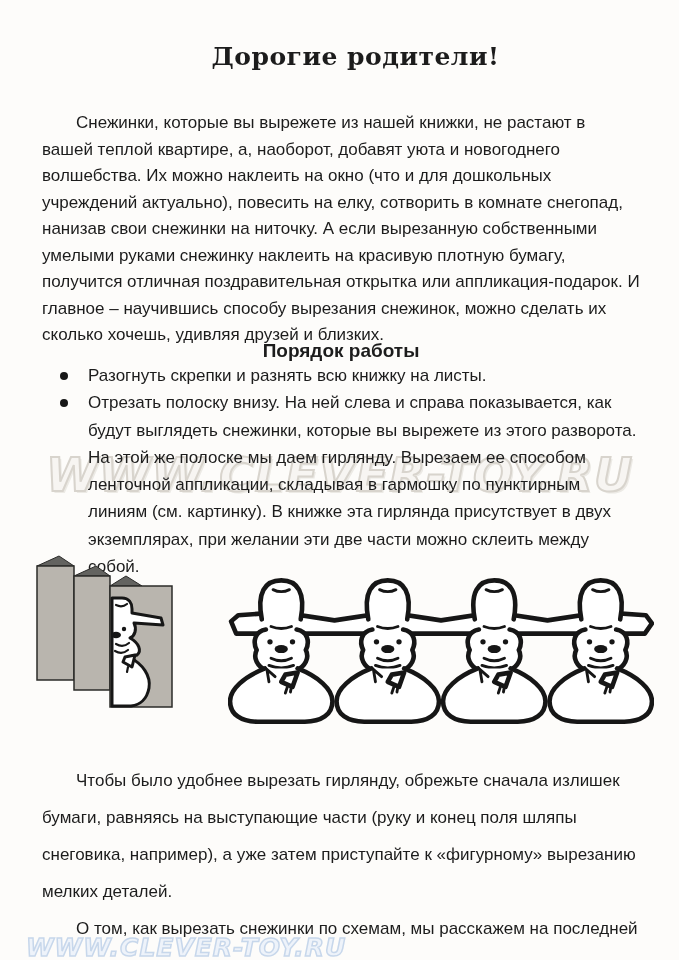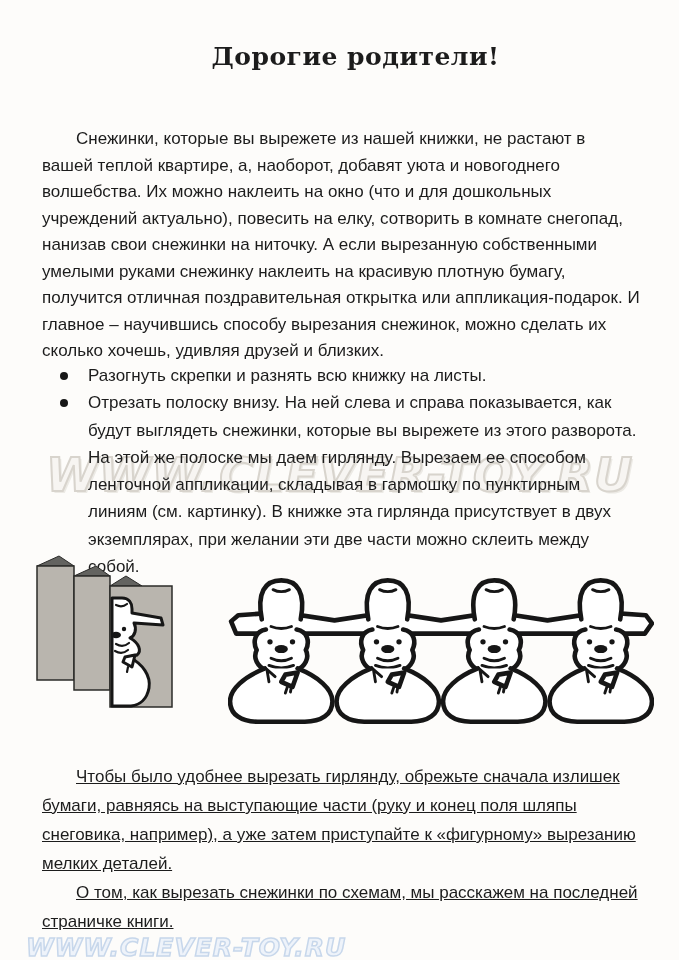--- a/index.html
+++ b/index.html
@@ -9,21 +9,21 @@
     font-family:"Liberation Sans", sans-serif; color:#1c1c1c;
   }
   .title {
     position:absolute; top:42px; left:16px; width:100%; margin:0;
     text-align:center; font-family:"DejaVu Serif", serif;
     font-weight:bold; font-size:25px; letter-spacing:0.5px; z-index:1;
   }
   .body-text { position:absolute; left:42px; width:598px; margin:0;
     font-size:17px; line-height:26.5px; z-index:1; }
   .indent { text-indent:34px; }
-  .p-intro { top:126px; }
+  .p-intro { top:110px; }
   .section-heading {
     position:absolute; top:340px; left:42px; width:598px; margin:0;
     text-align:center; font-size:19px; font-weight:bold; z-index:1;
   }
   .bullets {
     position:absolute; top:362px; left:56px; width:588px; margin:0; padding:0;
     list-style:none; font-size:17px; line-height:27.3px; z-index:1;
   }
   .bullets li { position:relative; padding-left:32px; }
   .bullet-dot {
@@ -43,21 +43,21 @@
   }
   .watermark-bottom {
     top:933px; left:26px; font-size:25px; letter-spacing:1px;
     color:#eef3fa;
     -webkit-text-stroke:1.5px var(--watermark-blue, #c7d7eb);
   }
   .illustration { position:absolute; z-index:1; }
   #folded-paper { left:30px; top:548px; }
   #garland { left:228px; top:570px; }
   .closing { position:absolute; top:762px; left:42px; width:598px; z-index:1; }
-  .closing p { margin:0; font-size:17px; line-height:29px; text-indent:34px;text-decoration:underline; }
+  .closing p { margin:0; font-size:17px; line-height:37px; text-indent:34px; }
 
   
   .panel { fill:var(--paper-gray, #b9b5ae); stroke:#2b2b29; stroke-width:1.5; }
   .flap  { fill:var(--fold-dark, #636360); stroke:#2b2b29; stroke-width:1; }
   .cut   { fill:#fff; stroke:var(--outline, #161616); stroke-width:3;
            stroke-linejoin:round; stroke-linecap:round; }
   .cut-line { fill:none; stroke:var(--outline, #161616); stroke-width:2.2;
            stroke-linecap:round; }
   .dot   { fill:var(--outline, #161616); }
   .gcut  { fill:#fff; stroke:var(--outline, #161616); stroke-width:4.5;
@@ -68,20 +68,21 @@
 </style>
 </head>
 <body>
 
 <div class="page">
 
   <h1 class="title">Дорогие родители!</h1>
 
   <p class="body-text indent p-intro">Снежинки, которые вы вырежете из нашей книжки, не растают в вашей теплой квартире, а, наоборот, добавят уюта и новогоднего волшебства. Их можно наклеить на окно (что и для дошкольных учреждений актуально), повесить на елку, сотворить в комнате снегопад, нанизав свои снежинки на ниточку. А если вырезанную собственными умелыми руками снежинку наклеить на красивую плотную бумагу, получится отличная поздравительная открытка или аппликация-подарок. И главное – научившись способу вырезания снежинок, можно сделать их сколько хочешь, удивляя друзей и близких.</p>
 
+  <h2 class="section-heading">Порядок работы</h2>
 
   <div class="watermark watermark-mid">WWW.CLEVER-TOY.RU</div>
 
   <ul class="bullets">
     <li>
       <span class="bullet-dot"></span>
       <span class="bullet-text">Разогнуть скрепки и разнять всю книжку на листы.</span>
     </li>
     <li>
       <span class="bullet-dot"></span>

